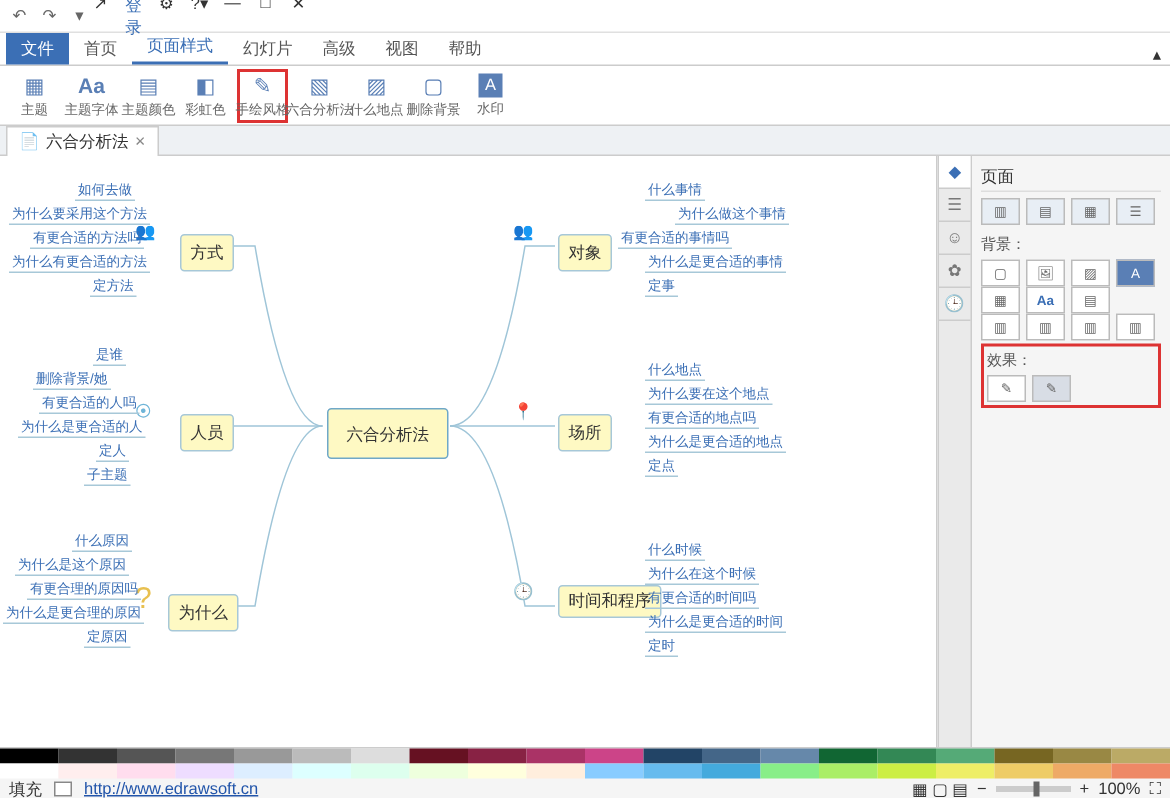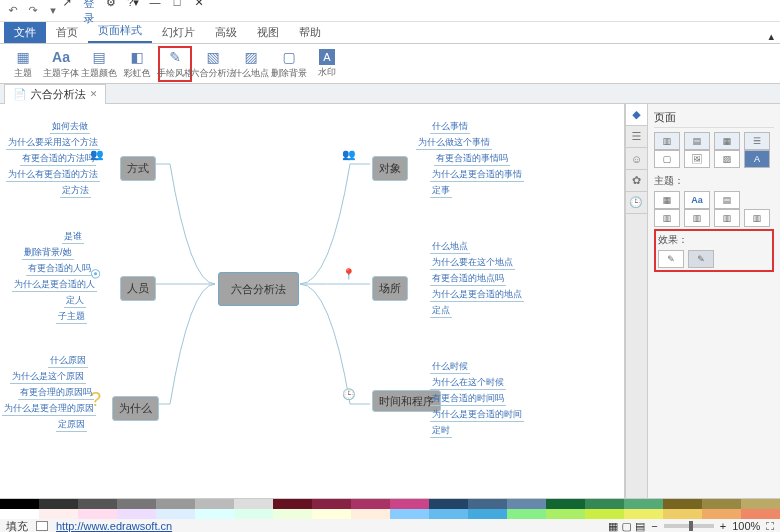--- a/index.html
+++ b/index.html
@@ -19,21 +19,21 @@
 .rbtn{display:flex;flex-direction:column;align-items:center;justify-content:center;width:34px;height:36px;gap:1px}
 .rbtn .ic{width:20px;height:18px;display:flex;align-items:center;justify-content:center;font-size:14px;color:#5a7fb5}
 .rbtn .lb{font-size:9px;color:#666;white-space:nowrap}
 .rbtn.hl{border:2px solid #d33;}
 .tabstrip{height:20px;background:#eef1f4;display:flex;align-items:center;padding:0 4px;border-bottom:1px solid #ccc}
 .doctab{background:#fff;border:1px solid #ccc;border-bottom:none;padding:2px 8px;font-size:10px;display:flex;align-items:center;gap:4px}
 .doctab .x{color:#888;font-size:9px}
 .workarea{display:flex;height:408px}
 .canvas{flex:1;position:relative;background:#fff;overflow:hidden;border-right:1px solid #ccc}
 .canvas svg{position:absolute;top:0;left:0}
-.node{position:absolute;border:1px solid #a7c8d8;border-radius:3px;background:#a3a3a3;padding:2px 4px;font-size:10px;color:#3b6fb5;white-space:nowrap}
+.node{position:absolute;border:1px solid #a7c8d8;border-radius:3px;background:#fef9c3;padding:2px 4px;font-size:10px;color:#3b6fb5;white-space:nowrap}
 .node.center{border:1.5px solid #6fa8c8;padding:8px 12px;font-size:13px}
 .node.main{padding:4px 6px;font-size:11px}
 .leaf{position:absolute;font-size:9px;color:#3b6fb5;border-bottom:1px solid #a7c8d8;padding:0 2px;white-space:nowrap}
 .icblk{position:absolute;width:28px;height:28px}
 .sidepanel{width:155px;background:#f5f5f5;border-left:1px solid #ccc;display:flex}
 .sidetabs{width:22px;background:#eaeaea;display:flex;flex-direction:column;border-right:1px solid #ccc}
 .sidetab{height:22px;display:flex;align-items:center;justify-content:center;color:#777;border-bottom:1px solid #ccc;font-size:11px}
 .sidetab.active{background:#fff;color:#3b6fb5}
 .sidebody{flex:1;padding:4px 6px;overflow:hidden}
 .panelhdr{font-size:11px;color:#333;padding:2px 0;border-bottom:1px solid #ddd;margin-bottom:4px}
@@ -174,22 +174,22 @@
     <div class="leaf" style="left:64px;top:190px">定人</div>
     <div class="leaf" style="left:56px;top:206px">子主题</div>
 
     <div class="leaf" style="left:48px;top:250px">什么原因</div>
     <div class="leaf" style="left:10px;top:266px">为什么是这个原因</div>
     <div class="leaf" style="left:18px;top:282px">有更合理的原因吗</div>
     <div class="leaf" style="left:2px;top:298px">为什么是更合理的原因</div>
     <div class="leaf" style="left:56px;top:314px">定原因</div>
 
     <div class="leaf" style="left:430px;top:16px">什么事情</div>
-    <div class="leaf" style="left:416px;top:32px">为什么做这个事情</div>
-    <div class="leaf" style="left:434px;top:48px">有更合适的事情吗</div>
+    <div class="leaf" style="left:450px;top:32px">为什么做这个事情</div>
+    <div class="leaf" style="left:412px;top:48px">有更合适的事情吗</div>
     <div class="leaf" style="left:430px;top:64px">为什么是更合适的事情</div>
     <div class="leaf" style="left:430px;top:80px">定事</div>
 
     <div class="leaf" style="left:430px;top:136px">什么地点</div>
     <div class="leaf" style="left:430px;top:152px">为什么要在这个地点</div>
     <div class="leaf" style="left:430px;top:168px">有更合适的地点吗</div>
     <div class="leaf" style="left:430px;top:184px">为什么是更合适的地点</div>
     <div class="leaf" style="left:430px;top:200px">定点</div>
 
     <div class="leaf" style="left:430px;top:256px">什么时候</div>
@@ -208,27 +208,27 @@
       <div class="sidetab">🕒</div>
     </div>
     <div class="sidebody">
       <div class="panelhdr">页面</div>
       <div class="thumbrow">
         <div class="thumb big">▥</div>
         <div class="thumb big">▤</div>
         <div class="thumb big">▦</div>
         <div class="thumb big">☰</div>
       </div>
+      <div class="sectlbl">背景：</div>
       <div class="thumbrow">
         <div class="thumb">▢</div>
         <div class="thumb">🖼</div>
         <div class="thumb">▨</div>
         <div class="thumb" style="background:#5a7fb5;color:#fff">A</div>
       </div>
-      <div class="sectlbl">主题：</div>
       <div class="thumbrow">
         <div class="thumb">▦</div>
         <div class="thumb" style="color:#3b6fb5;font-weight:bold">Aa</div>
         <div class="thumb">▤</div>
       </div>
       <div class="thumbrow">
         <div class="thumb">▥</div>
         <div class="thumb">▥</div>
         <div class="thumb">▥</div>
         <div class="thumb">▥</div>

